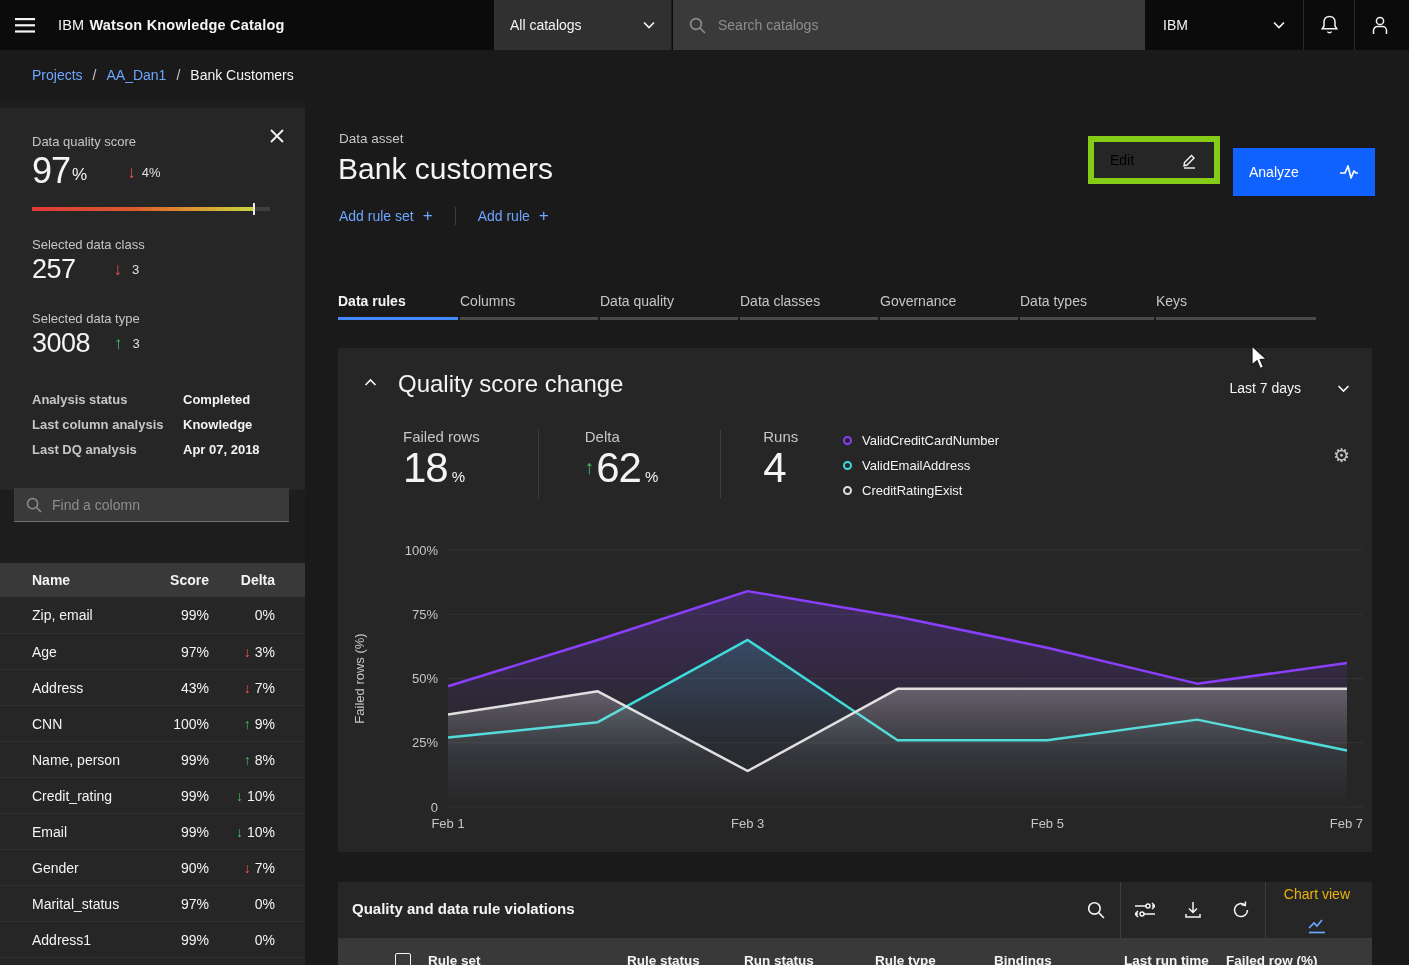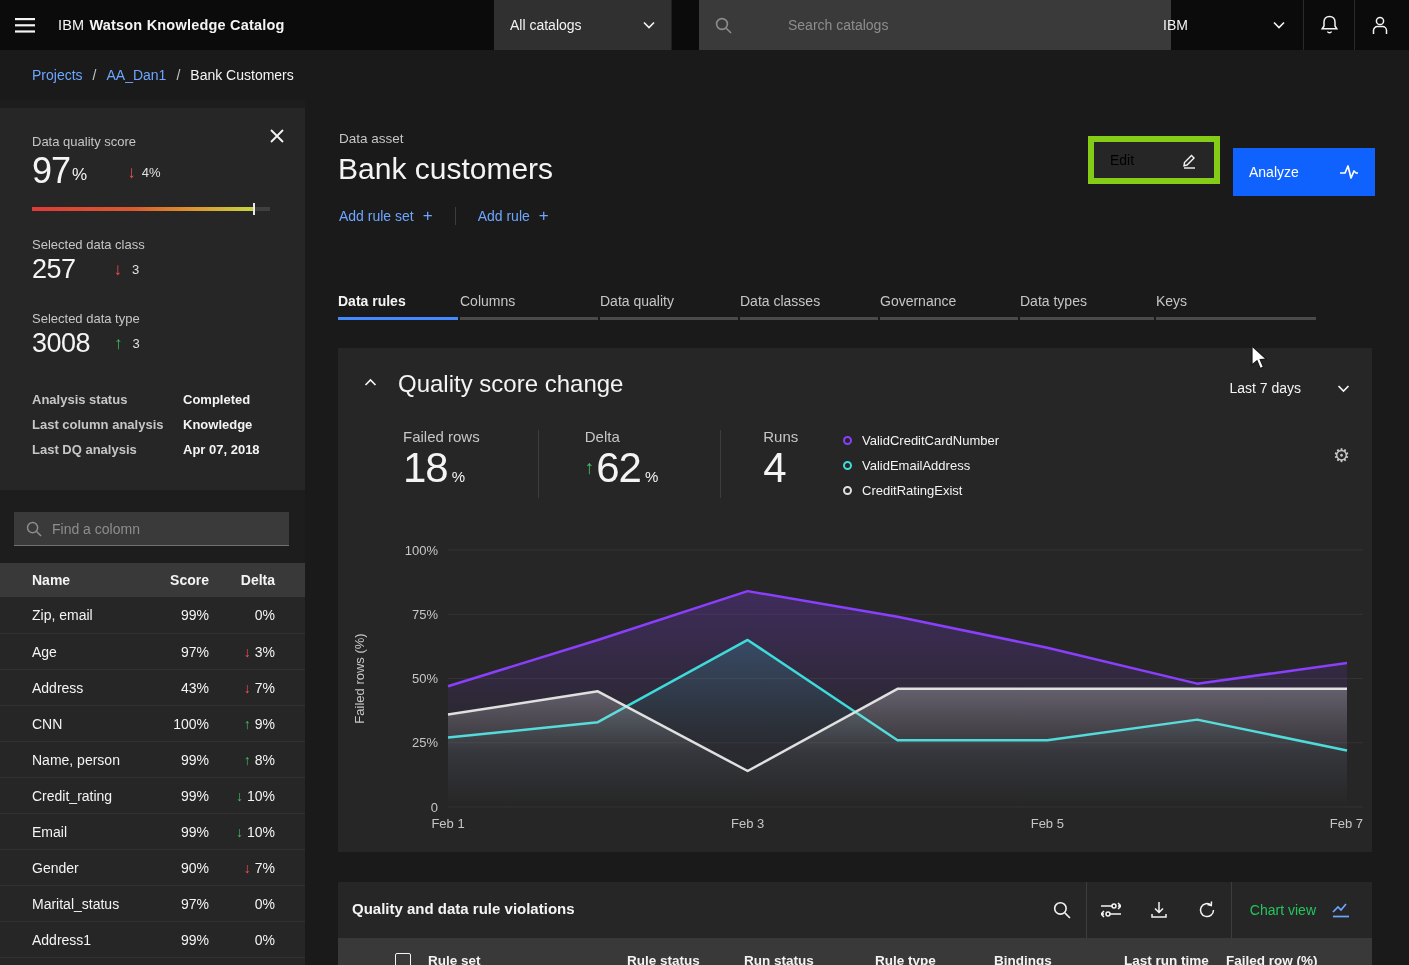--- a/index.html
+++ b/index.html
@@ -7,21 +7,21 @@
   body { background:#1a1a1a; font-family:"Liberation Sans","DejaVu Sans",sans-serif; color:#f4f4f4; position:relative; }
   .abs { position:absolute; }
 
   
   .topnav { position:absolute; inset:0 0 auto 0; height:50px; background:#0b0b0b; z-index:9; }
   .menu-btn { position:absolute; left:0; top:0; width:50px; height:50px; display:flex; align-items:center; justify-content:center; cursor:pointer; }
   .brand { position:absolute; left:58px; top:0; height:50px; display:flex; align-items:center; font-size:14.5px; letter-spacing:.2px; }
   .brand b { margin-left:5px; font-weight:700; }
   .catalog-sel { position:absolute; left:494px; top:0; width:178px; height:50px; background:#303030; display:flex; align-items:center; padding:0 16px; font-size:14px; cursor:pointer; border-right:1px solid #1f1f1f; }
   .catalog-sel .chev { margin-left:auto; }
-  .global-search { position:absolute; left:699px; top:0; width:472px; height:50px; background:#3a3a3a; display:flex; align-items:center; padding:0 16px;gap:44px; }
+  .global-search { position:absolute; left:673px; top:0; width:472px; height:50px; background:#3a3a3a; display:flex; align-items:center; padding:0 16px; }
   .global-search input { background:transparent; border:0; outline:0; color:#c6c6c6; font-size:14px; margin-left:12px; width:380px; font-family:inherit; }
   .global-search input::placeholder { color:#8d8d8d; }
   .account-sel { position:absolute; left:1145px; top:0; width:158px; height:50px; display:flex; align-items:center; padding:0 18px; font-size:14px; cursor:pointer; }
   .account-sel .chev { margin-left:auto; }
   .nav-icon-btn { position:absolute; top:0; width:51px; height:50px; display:flex; align-items:center; justify-content:center; border-left:1px solid #2a2a2a; cursor:pointer; }
 
   
   .breadcrumb { position:absolute; top:50px; left:0; right:0; height:50px; display:flex; align-items:center; padding-left:32px; font-size:14px; gap:10px; }
   .breadcrumb a { color:#6ea6ff; text-decoration:none; cursor:pointer; }
   .breadcrumb .sep { color:#c6c6c6; }
@@ -41,21 +41,21 @@
   .qbar-fill { position:absolute; left:0; top:0; height:4px; width:222px; background:linear-gradient(90deg,#e03a36 0%,#d95a2f 45%,#dd9430 72%,#c9cf3e 97%); }
   .qbar-tick { position:absolute; left:221px; top:-4px; width:2px; height:12px; background:#e8e8e8; }
   .mini-stat { margin-top:26px; }
   .mini-row { display:flex; align-items:center; gap:10px; margin-top:2px; }
   .mini-num { font-size:27px; font-weight:300; letter-spacing:-.5px; }
   .mini-delta { font-size:13px; color:#e0e0e0; }
   .meta-list { margin-top:28px; font-size:13px; }
   .meta-row { display:flex; height:25px; align-items:center;font-weight:bold; }
   .meta-row .ml { width:151px; color:#c6c6c6; }
   .meta-row .mv { color:#f4f4f4; }
-  .find-box { position:absolute; top:412px; left:14px; right:16px; height:34px; background:#3a3a3a; border-bottom:1px solid #6f6f6f; display:flex; align-items:center; padding:0 12px; }
+  .find-box { position:absolute; top:388px; left:14px; right:16px; height:34px; background:#3a3a3a; border-bottom:1px solid #6f6f6f; display:flex; align-items:center; padding:0 12px; }
   .find-box input { background:transparent; border:0; outline:0; color:#c6c6c6; font-size:14px; margin-left:10px; width:220px; font-family:inherit; }
   .find-box input::placeholder { color:#8d8d8d; }
   .col-table { position:absolute; top:463px; left:0; right:0; bottom:0; overflow:hidden; background:#262626; }
   .ct-head { display:flex; height:34px; align-items:center; background:#393939; font-size:14px; font-weight:700; }
   .ct-row { display:flex; height:36px; align-items:center; font-size:14px; border-top:1px solid #313131; cursor:pointer; }
   .ct-row:first-of-type { border-top:none; }
   .c-name { flex:1; padding-left:32px; }
   .c-score { width:62px; text-align:right; }
   .c-delta { width:96px; text-align:right; padding-right:30px; }
   .c-delta .arr { font-size:14px; margin-right:4px; }
@@ -97,21 +97,21 @@
   .qchart { position:absolute; left:0; top:172px; }
   .qchart text { fill:#c6c6c6; font-size:13px; font-family:"Liberation Sans","DejaVu Sans",sans-serif; }
   .qchart .grid { stroke:#333333; stroke-width:1; }
 
   
   .viol-card { position:absolute; left:338px; top:882px; width:1034px; height:180px; background:#262626; }
   .viol-title { position:absolute; left:14px; top:18px; font-size:15px; font-weight:700; }
   .viol-icons { position:absolute; right:0; top:0; height:56px; display:flex; align-items:center; }
   .vicon { width:48px; height:56px; display:flex; align-items:center; justify-content:center; cursor:pointer; }
   .vdiv { width:1px; height:56px; background:#3d3d3d; }
-  .chart-view { display:flex; align-items:center; gap:16px; color:#22c55e; font-size:14px; padding:0 22px 0 18px; cursor:pointer; }
+  .chart-view { display:flex; align-items:center; gap:16px; color:#eab308; font-size:14px; padding:0 22px 0 18px; cursor:pointer;flex-direction:column; }
   .viol-head { position:absolute; left:0; right:0; top:56px; height:48px; background:#393939; font-size:13.5px; font-weight:700; }
   .vh-col { position:absolute; top:15px; }
   .checkbox { position:absolute; left:57px; top:15px; width:16px; height:16px; border:1.5px solid #f4f4f4; border-radius:2px; cursor:pointer; }
 
   .cursor { position:absolute; left:1250px; top:345px; z-index:20; pointer-events:none; }
   svg.ic { display:block; }
 </style>
 </head>
 <body>
 

